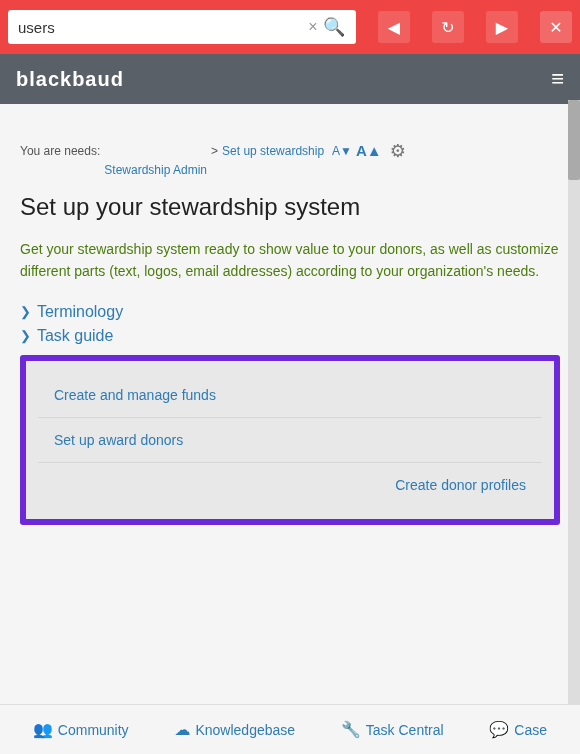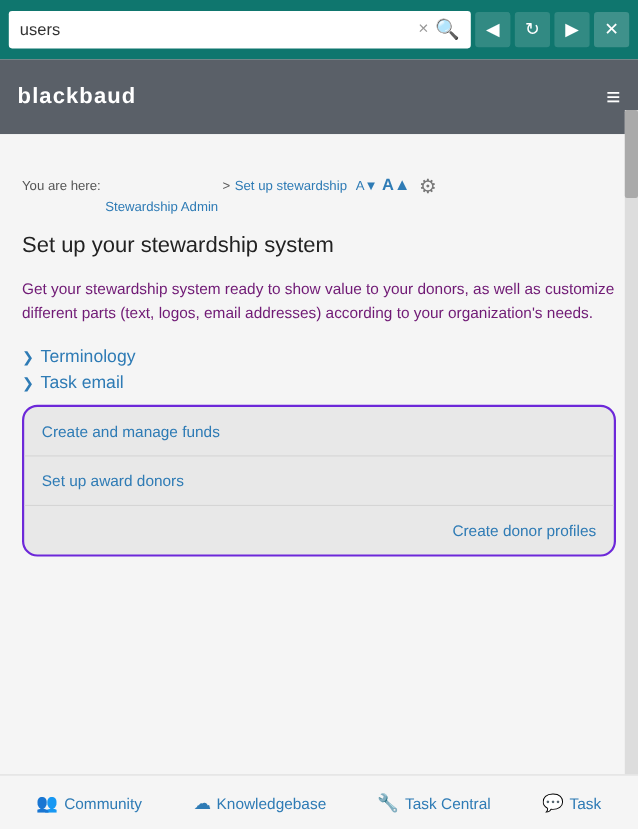--- a/index.html
+++ b/index.html
@@ -8,25 +8,25 @@
       font-size: 14px;
       background: #f0f0f0;
       width: 580px;
       height: 754px;
       overflow: hidden;
       position: relative;
     }
 
     
     .search-bar {
-      background: #0f766e;
+      background: #ef4444;
       display: flex;
       align-items: center;
       padding: 10px 8px;
-      gap: 4px;
+      gap: 22px;
     }
     .search-input-wrapper {
       flex: 1;
       display: flex;
       align-items: center;
       background: white;
       border-radius: 3px;
       padding: 6px 10px;
       gap: 6px;
     }
@@ -64,21 +64,21 @@
       background: rgba(255,255,255,0.2);
     }
 
     
     .header-bar {
       background: #5a6068;
       display: flex;
       align-items: center;
       justify-content: space-between;
       padding: 0 16px;
-      height: 68px;
+      height: 50px;
     }
     .logo-text {
       color: white;
       font-size: 20px;
       font-weight: bold;
       letter-spacing: 1px;
     }
     .menu-icon {
       color: white;
       font-size: 22px;
@@ -141,30 +141,30 @@
     .gear-icon-btn {
       color: #777;
       font-size: 18px;
       cursor: pointer;
       background: none;
       border: none;
     }
 
     
     .page-title {
-      font-size: 20px;
+      font-size: 24px;
       font-weight: normal;
       color: #222;
       line-height: 1.2;
       margin-bottom: 16px;
     }
 
     
     .page-description {
-      color: #701a75;
+      color: #4d7c0f;
       font-size: 14px;
       line-height: 1.6;
       margin-bottom: 20px;
     }
 
     
     .collapsible-item {
       margin-bottom: 6px;
       display: flex;
       align-items: center;
@@ -177,24 +177,24 @@
     .collapsible-link {
       color: #2e7bb5;
       text-decoration: none;
       font-size: 16px;
       font-weight: 500;
     }
 
     
     .task-guide-box {
       background: #e8e8e8;
-      border: 2px solid #6d28d9;
-      border-radius: 14px;
+      border: 6px solid #6d28d9;
+      border-radius: 3px;
       margin-top: 10px;
-      padding: 0;
+      padding: 12px;
     }
     .task-guide-item {
       padding: 14px 16px;
       border-bottom: 1px solid #d5d5d5;
       color: #2e7bb5;
       text-decoration: none;
       display: block;
       font-size: 14px;
     }
     .task-guide-item:last-child {
@@ -267,21 +267,21 @@
   <span class="menu-icon">≡</span>
 </div>
 
 <div class="scrollbar-track">
   <div class="scrollbar-thumb"></div>
 </div>
 
 <div class="content-area">
 
   <div class="breadcrumb">
-    <span class="breadcrumb-prefix">You are here:</span>
+    <span class="breadcrumb-prefix">You are needs:</span>
     <a class="breadcrumb-link" href="#">Stewardship Admin</a>
     <span class="breadcrumb-sep">&gt;</span>
     <span class="breadcrumb-current">Set up stewardship</span>
     <div class="breadcrumb-tools">
       <div class="font-size-controls">
         <button class="font-btn">A▼</button>
         <button class="font-btn font-btn-large">A▲</button>
       </div>
       <button class="gear-icon-btn">⚙</button>
     </div>
@@ -291,21 +291,21 @@
 
   <p class="page-description">Get your stewardship system ready to show value to your donors, as well as customize different parts (text, logos, email addresses) according to your organization's needs.</p>
 
   <div class="collapsible-item">
     <span class="collapse-arrow">❯</span>
     <a class="collapsible-link" href="#">Terminology</a>
   </div>
 
   <div class="collapsible-item">
     <span class="collapse-arrow">❯</span>
-    <a class="collapsible-link" href="#">Task email</a>
+    <a class="collapsible-link" href="#">Task guide</a>
   </div>
 
   <div class="task-guide-box">
     <a class="task-guide-item" href="#">Create and manage funds</a>
     <a class="task-guide-item" href="#">Set up award donors</a>
     <a class="task-guide-item" href="#">Create donor profiles</a>
   </div>
 
 </div>
 
@@ -317,15 +317,15 @@
   <a class="footer-item" href="#">
     <span class="footer-icon">☁</span>
     <span>Knowledgebase</span>
   </a>
   <a class="footer-item" href="#">
     <span class="footer-icon">🔧</span>
     <span>Task Central</span>
   </a>
   <a class="footer-item" href="#">
     <span class="footer-icon">💬</span>
-    <span>Task</span>
+    <span>Case</span>
   </a>
 </div>
 
 </body></html>

